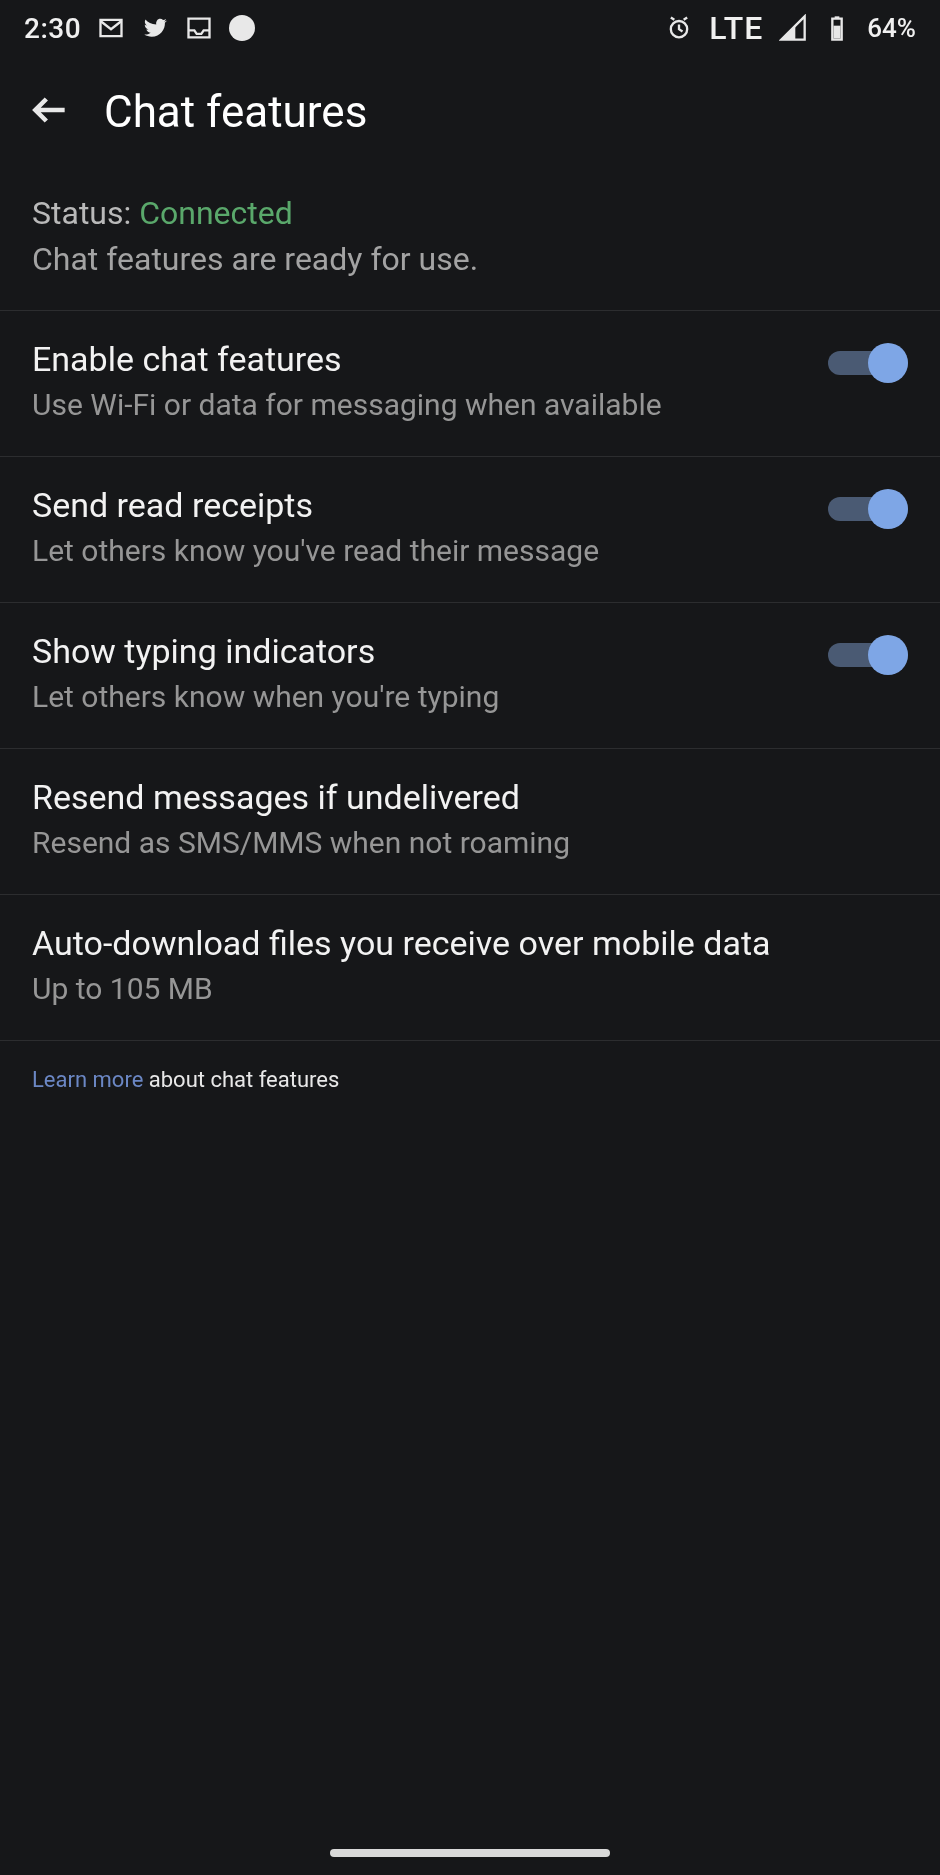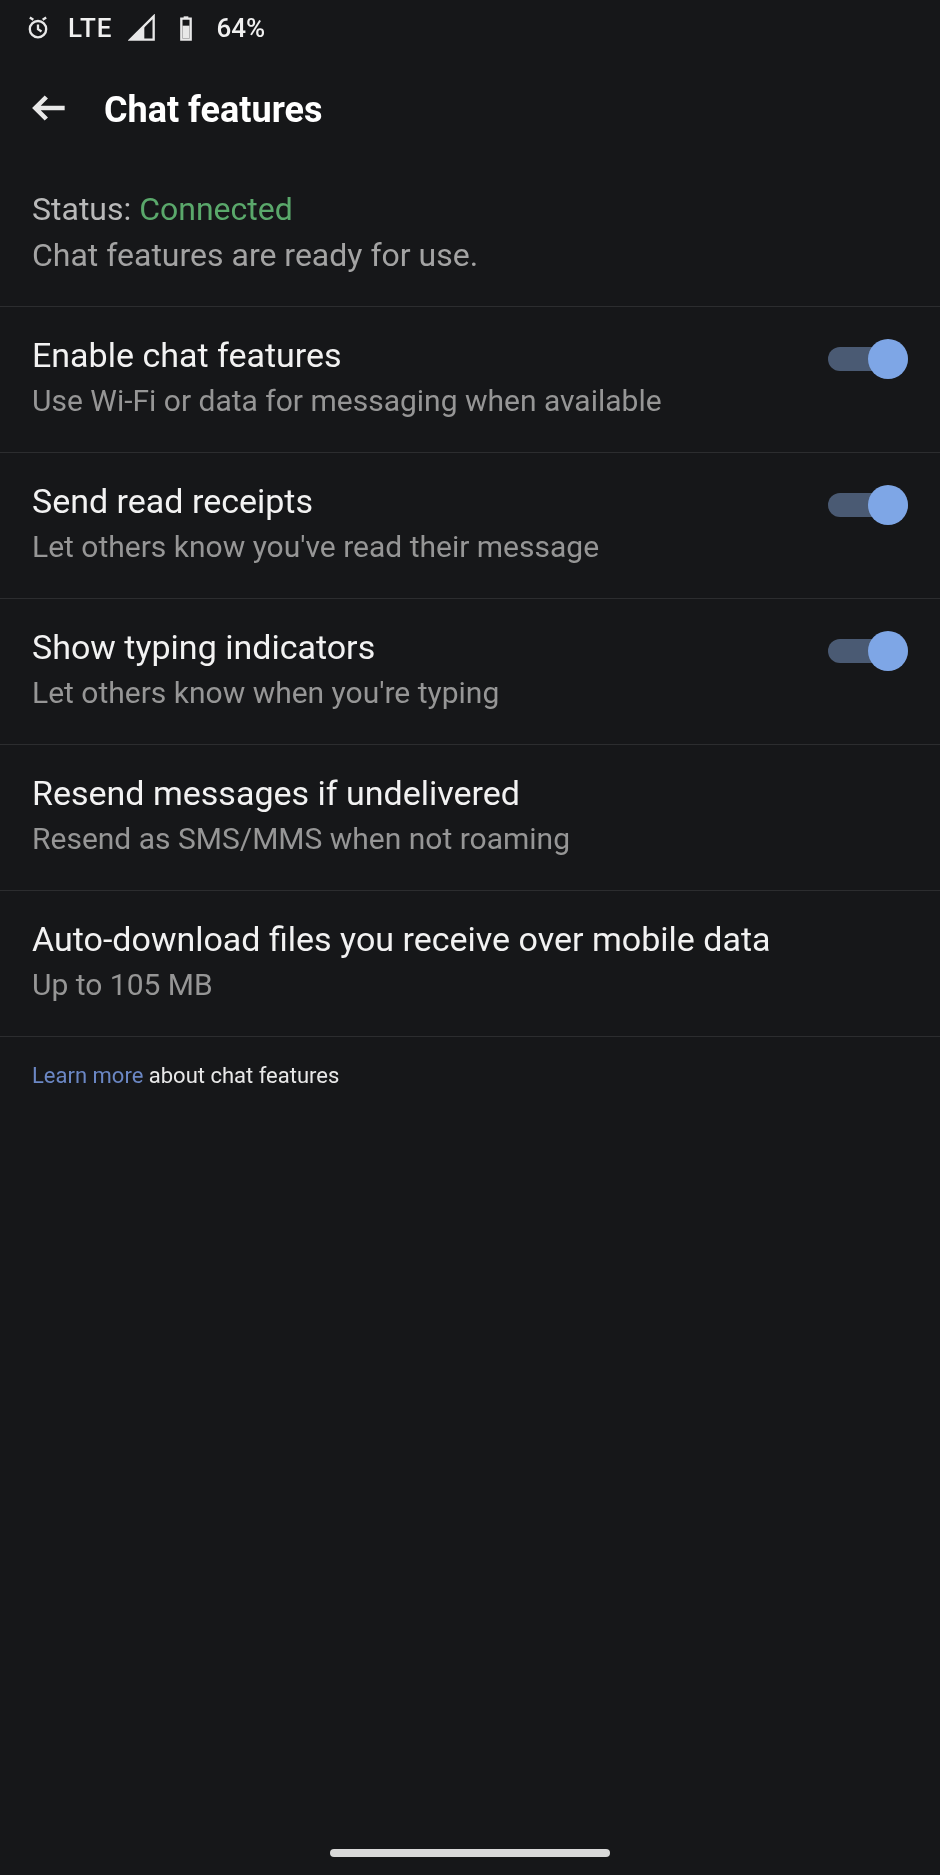--- a/index.html
+++ b/index.html
@@ -25,32 +25,32 @@
   }
   .status-left, .status-right {
     display: flex;
     align-items: center;
     gap: 16px;
   }
   .status-left .time { letter-spacing: 0.5px; }
   .sicon { display:inline-flex; align-items:center; justify-content:center; }
   .sicon svg { width: 28px; height: 28px; fill: #e8e8e8; }
   .blob { width: 26px; height:26px; border-radius:50%; background:#e8e8e8; }
-  .sig-text { font-size: 26px; letter-spacing:1px; }
+  .sig-text { font-size: 32px; letter-spacing:1px; }
   .batt-pct { font-size: 26px; }
   .app-bar {
     display:flex;
     align-items:center;
     gap: 32px;
     padding: 30px 28px 28px 28px;
   }
   .app-bar .back svg { width: 44px; height: 44px; stroke:#e8e8e8; fill:none; stroke-width:2.5; }
   .app-bar .title {
-    font-size: 36px;
-    font-weight: 700;
+    font-size: 44px;
+    font-weight: 400;
     color: #ffffff;
   }
   .content { }
   .row {
     border-bottom: 1px solid #2c2d2f;
     padding: 28px 32px 32px 32px;
   }
   .status-row .st-line {
     font-size: 32px;
     color: #b9b9b9;
@@ -122,20 +122,41 @@
     background: #d9d9d9;
   }
   .screen { position: relative; width: 940px; height: 1875px; }
 </style>
 </head>
 <body>
 
 <div class="screen">
 
   <div class="status-bar">
+    <div class="status-left">
+      <span class="time">2:30</span>
+      <span class="sicon">
+        <svg viewBox="0 0 24 24">
+            <path d="M3 5h18v14H3z" fill="none" stroke="#e8e8e8" stroke-width="2"></path>
+            <path d="M3 6l9 7 9-7" fill="none" stroke="#e8e8e8" stroke-width="2"></path>
+          </svg>
+      </span>
+      <span class="sicon">
+        <svg viewBox="0 0 24 24">
+            <path d="M22 5.8c-.7.3-1.5.5-2.3.6.8-.5 1.5-1.3 1.8-2.2-.8.5-1.7.8-2.6 1-1.5-1.6-4.1-1.3-5.3.6-.6 1-.8 2.1-.5 3.2C9 8.8 5.9 7.2 3.8 4.7c-1 1.8-.5 4 1.2 5.1-.6 0-1.2-.2-1.8-.5 0 1.9 1.3 3.5 3.2 3.9-.6.2-1.2.2-1.8.1.5 1.6 2 2.7 3.7 2.7-1.6 1.2-3.5 1.8-5.5 1.6 1.9 1.2 4.1 1.8 6.3 1.8 7.5 0 11.7-6.3 11.4-12 .8-.6 1.5-1.3 2-2.1z"></path>
+          </svg>
+      </span>
+      <span class="sicon">
+        <svg viewBox="0 0 24 24">
+            <path d="M3 4h18v16H3z" fill="none" stroke="#e8e8e8" stroke-width="2"></path>
+            <path d="M3 14h5l2 3h4l2-3h5" fill="none" stroke="#e8e8e8" stroke-width="2"></path>
+          </svg>
+      </span>
+      <span class="blob"></span>
+    </div>
     <div class="status-right">
       <span class="sicon">
         <svg viewBox="0 0 24 24">
             <circle cx="12" cy="13" r="7" fill="none" stroke="#e8e8e8" stroke-width="2"></circle>
             <path d="M12 9v4l3 2M5 3l3 2M19 3l-3 2" fill="none" stroke="#e8e8e8" stroke-width="2"></path>
           </svg>
       </span>
       <span class="sig-text">LTE</span>
       <span class="sicon">
         <svg viewBox="0 0 24 24">

